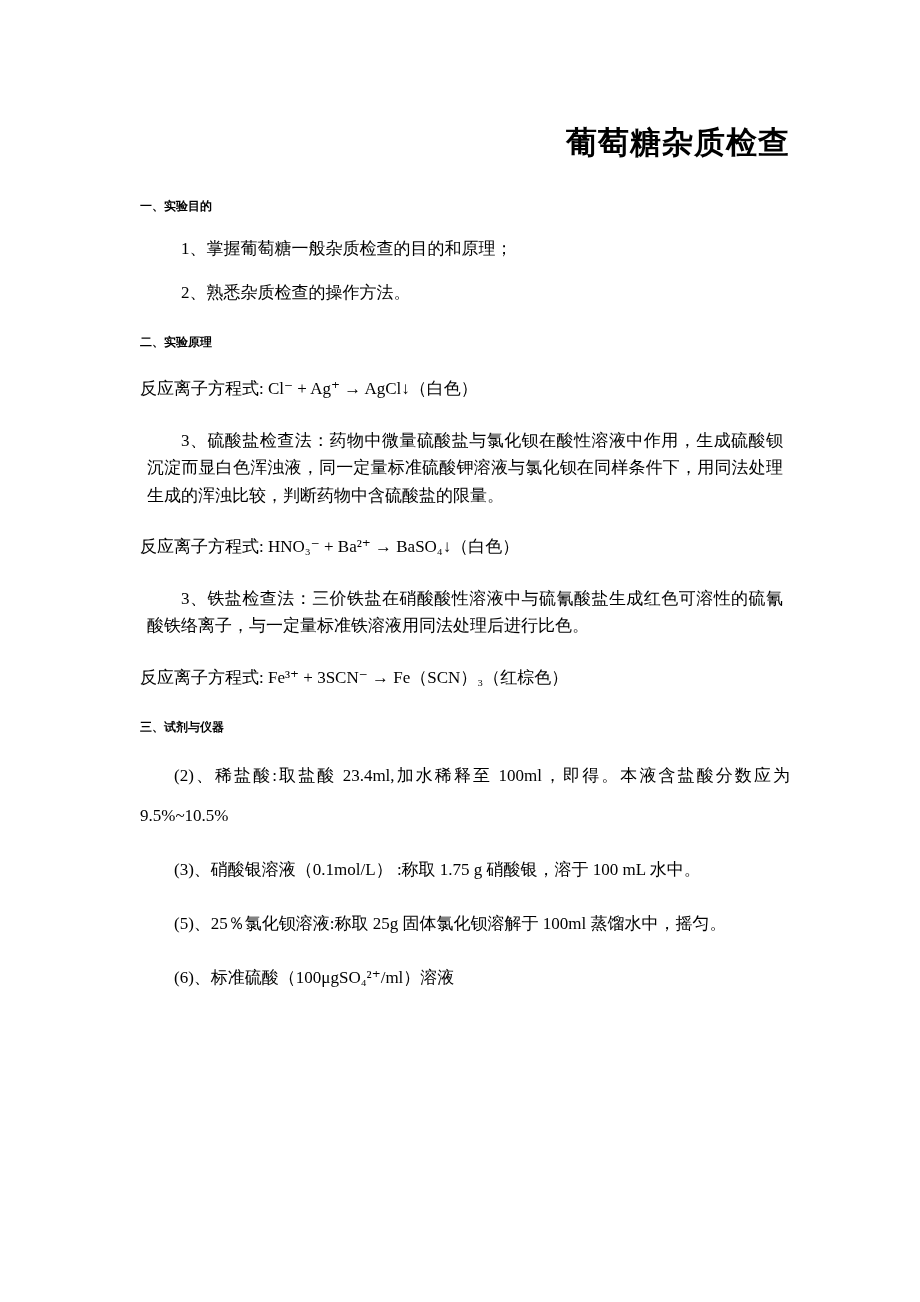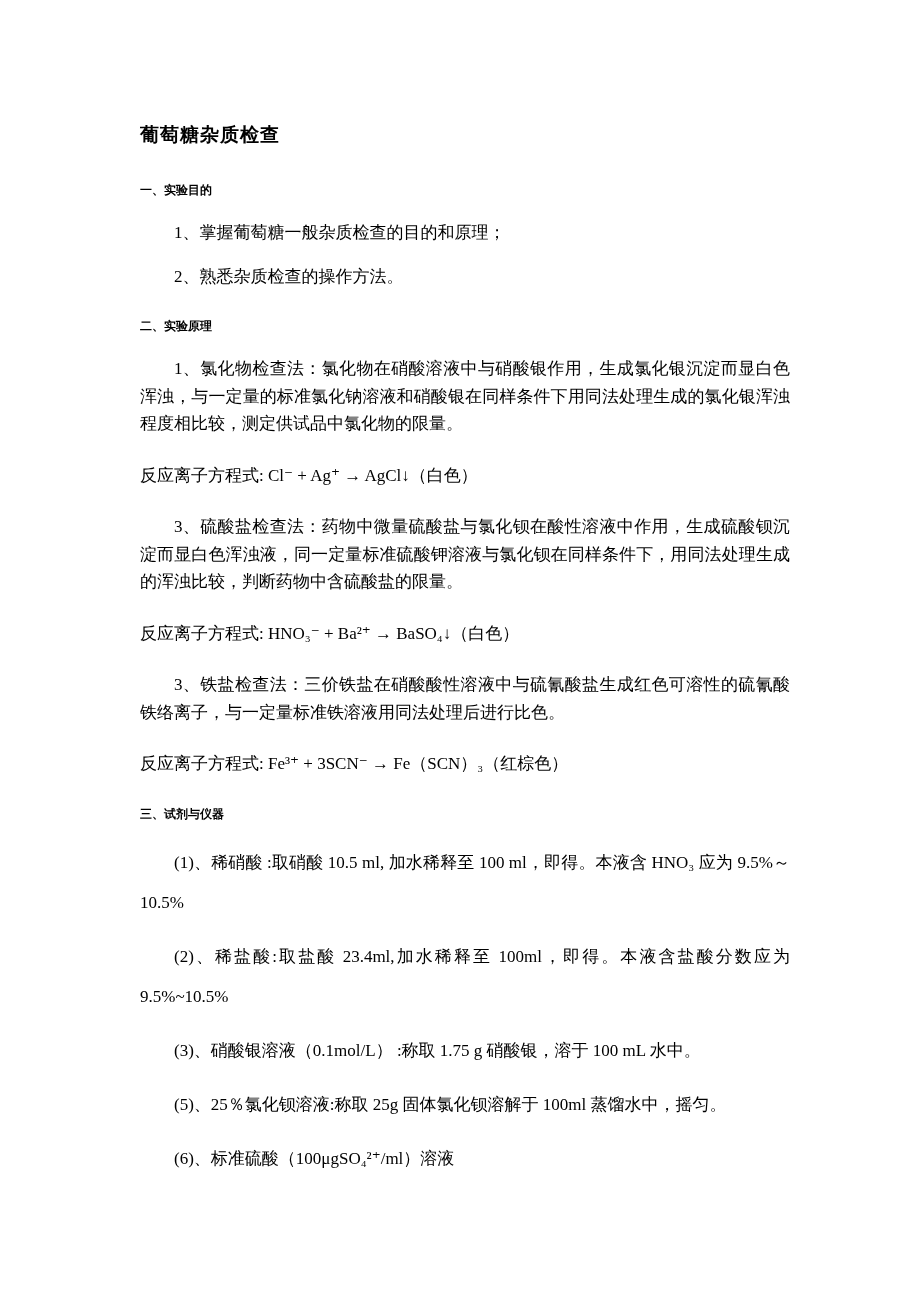--- a/index.html
+++ b/index.html
@@ -14,32 +14,32 @@
     box-sizing: border-box;
     margin: 0 auto;
     padding: 122px 130px 60px 140px;
     background: #ffffff;
     color: #000000;
     font-family: "Liberation Serif", "DejaVu Serif", serif;
     font-size: 17px;
   }
   .doc-title {
     margin: 0 0 34px 0;
-    text-align: left;
-    font-size: 19px;
+    text-align: right;
+    font-size: 31px;
     font-weight: bold;
     letter-spacing: 1px;
   }
   .section-heading {
     margin: 28px 0 20px 0;
     font-size: 12px;
     font-weight: bold;
   }
   .para {
-    margin: 16px 0;
+    margin: 16px 7px;
     line-height: 1.62;
     text-align: justify;
   }
   .indent {
     text-indent: 2em;
   }
   .equation {
     text-indent: 0;
     margin: 24px 0;
     line-height: 1.62;
@@ -55,27 +55,25 @@
 
 <main class="page">
 
   <h1 class="doc-title">葡萄糖杂质检查</h1>
 
   <h2 class="section-heading">一、实验目的</h2>
   <p class="para indent">1、掌握葡萄糖一般杂质检查的目的和原理；</p>
   <p class="para indent">2、熟悉杂质检查的操作方法。</p>
 
   <h2 class="section-heading">二、实验原理</h2>
-  <p class="para indent">1、氯化物检查法：氯化物在硝酸溶液中与硝酸银作用，生成氯化银沉淀而显白色浑浊，与一定量的标准氯化钠溶液和硝酸银在同样条件下用同法处理生成的氯化银浑浊程度相比较，测定供试品中氯化物的限量。</p>
   <p class="para equation">反应离子方程式: Cl⁻ + Ag⁺ → AgCl↓（白色）</p>
   <p class="para indent">3、硫酸盐检查法：药物中微量硫酸盐与氯化钡在酸性溶液中作用，生成硫酸钡沉淀而显白色浑浊液，同一定量标准硫酸钾溶液与氯化钡在同样条件下，用同法处理生成的浑浊比较，判断药物中含硫酸盐的限量。</p>
   <p class="para equation">反应离子方程式: HNO₃⁻ + Ba²⁺ → BaSO₄↓（白色）</p>
   <p class="para indent">3、铁盐检查法：三价铁盐在硝酸酸性溶液中与硫氰酸盐生成红色可溶性的硫氰酸铁络离子，与一定量标准铁溶液用同法处理后进行比色。</p>
   <p class="para equation">反应离子方程式: Fe³⁺ + 3SCN⁻ → Fe（SCN）₃（红棕色）</p>
 
   <h2 class="section-heading">三、试剂与仪器</h2>
-  <p class="reagent indent">(1)、稀硝酸 :取硝酸 10.5 ml, 加水稀释至 100 ml，即得。本液含 HNO₃ 应为 9.5%～10.5%</p>
   <p class="reagent indent">(2)、稀盐酸:取盐酸 23.4ml,加水稀释至 100ml，即得。本液含盐酸分数应为 9.5%~10.5%</p>
   <p class="reagent indent">(3)、硝酸银溶液（0.1mol/L） :称取 1.75 g 硝酸银，溶于 100 mL 水中。</p>
   <p class="reagent indent">(5)、25％氯化钡溶液:称取 25g 固体氯化钡溶解于 100ml 蒸馏水中，摇匀。</p>
   <p class="reagent indent">(6)、标准硫酸（100μgSO₄²⁺/ml）溶液</p>
 
 </main>
 
 </body></html>

